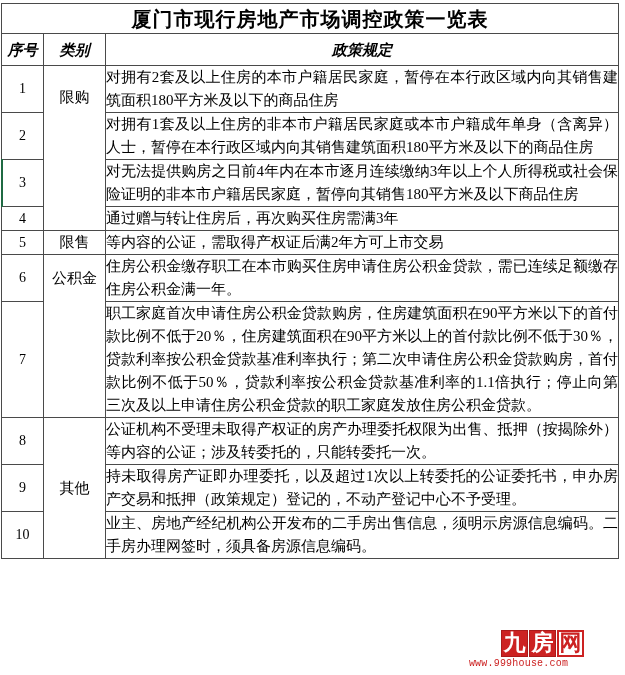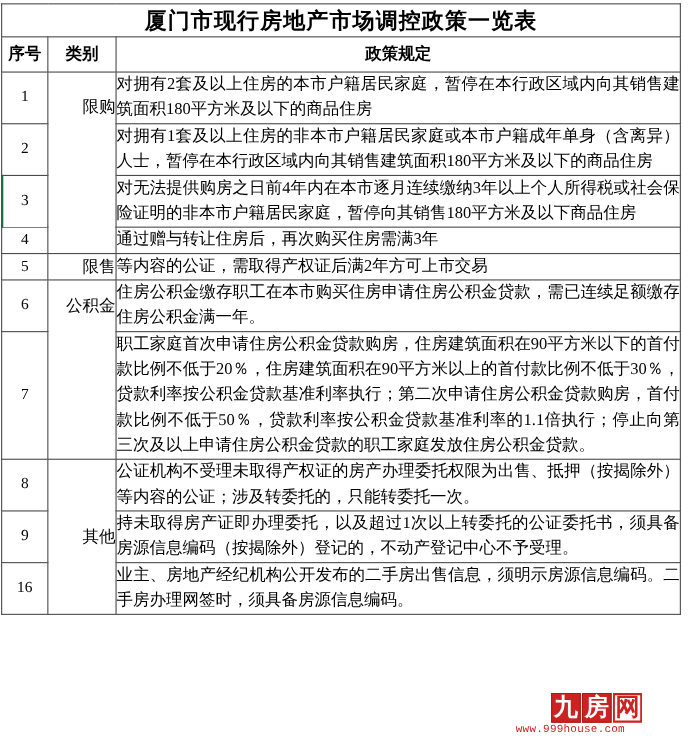--- a/index.html
+++ b/index.html
@@ -55,35 +55,36 @@
     white-space: nowrap;
   }
 
   
   td.hdr {
     text-align: center;
     font-weight: bold;
     font-size: 15px;
     line-height: 20px;
     height: 31px;
+    font-style: italic;
   }
 
   
   col.c-seq   { width: 42px; }
   col.c-cat   { width: 62px; }
   col.c-rule  { width: 513px; }
 
   td.seq {
     text-align: center;
     font-size: 14px;
     font-family: "Liberation Serif", "DejaVu Serif", serif;
   }
 
   td.cat {
-    text-align: right;
+    text-align: center;
     font-size: 15px;
     font-weight: normal;
   }
   td.cat.top-align { vertical-align: top; padding-top: 22px; }
   td.cat.gjj-align { vertical-align: top; padding-top: 14px; font-family: Liberation Mono, monospace; }
 
   td.rule {
     font-size: 15px;
     line-height: 23px;
     padding: 3px 2px 3px 4px;
@@ -212,25 +213,25 @@
       </tr>
 
       <tr>
         <td class="seq">8</td>
         <td class="cat" rowspan="3">其他</td>
         <td class="rule">公证机构不受理未取得产权证的房产办理委托权限为出售、抵押（按揭除外）等内容的公证；涉及转委托的，只能转委托一次。</td>
       </tr>
 
       <tr>
         <td class="seq">9</td>
-        <td class="rule">持未取得房产证即办理委托，以及超过1次以上转委托的公证委托书，须具备房源信息编码（按揭除外）登记的，不动产登记中心不予受理。</td>
-      </tr>
-
-      <tr>
-        <td class="seq">16</td>
+        <td class="rule">持未取得房产证即办理委托，以及超过1次以上转委托的公证委托书，申办房产交易和抵押（政策规定）登记的，不动产登记中心不予受理。</td>
+      </tr>
+
+      <tr>
+        <td class="seq">10</td>
         <td class="rule">业主、房地产经纪机构公开发布的二手房出售信息，须明示房源信息编码。二手房办理网签时，须具备房源信息编码。</td>
       </tr>
 
     </tbody>
   </table>
 
   <div id="watermark">
     <div class="wm-glyphs">
       <span class="wm-box">九</span>
       <span class="wm-box">房</span>

